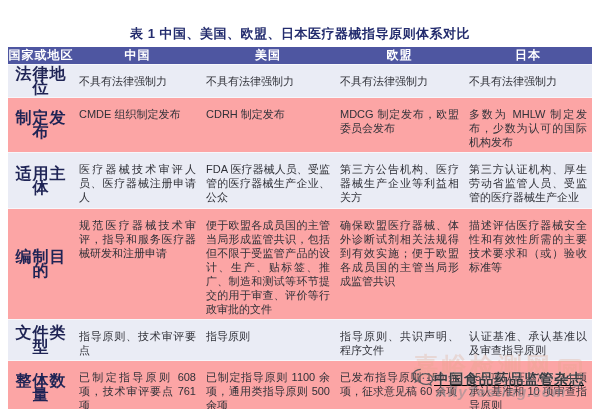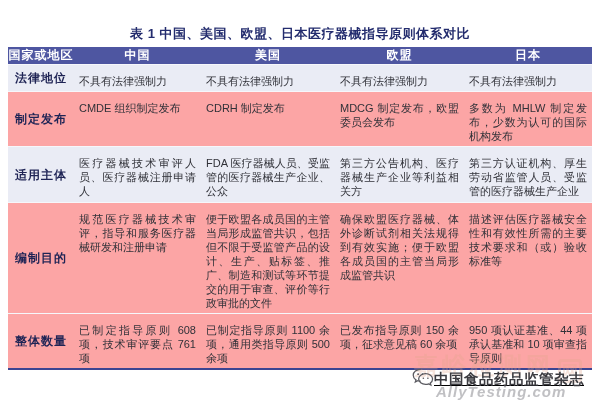--- a/index.html
+++ b/index.html
@@ -49,21 +49,21 @@
     font-size: 11px;
     line-height: 14px;
     color: #303138;
     vertical-align: top;
     padding: 9px 5px 3px 5px;
     text-align: justify;
     overflow: hidden;
   }
   tbody td.row-label {
     font-weight: bold;
-    font-size: 12px;
+    font-size: 16px;
     color: #1f2455;
     text-align: center;
     vertical-align: middle;
     letter-spacing: 1px;
     padding: 2px 2px;
   }
   tr.r1 { height: 21px; }
   tr.r2 { height: 46px; }
   tr.r3 { height: 56px; }
   tr.r4 { height: 98px; }
@@ -169,20 +169,27 @@
       <td>FDA 医疗器械人员、受监管的医疗器械生产企业、公众</td>
       <td>第三方公告机构、医疗器械生产企业等利益相关方</td>
       <td>第三方认证机构、厚生劳动省监管人员、受监管的医疗器械生产企业</td>
     </tr>
     <tr class="row-dark r4">
       <td class="row-label">编制目的</td>
       <td>规范医疗器械技术审评，指导和服务医疗器械研发和注册申请</td>
       <td>便于欧盟各成员国的主管当局形成监管共识，包括但不限于受监管产品的设计、生产、贴标签、推广、制造和测试等环节提交的用于审查、评价等行政审批的文件</td>
       <td>确保欧盟医疗器械、体外诊断试剂相关法规得到有效实施；便于欧盟各成员国的主管当局形成监管共识</td>
       <td>描述评估医疗器械安全性和有效性所需的主要技术要求和（或）验收标准等</td>
+    </tr>
+    <tr class="row-light r5">
+      <td class="row-label">文件类型</td>
+      <td>指导原则、技术审评要点</td>
+      <td>指导原则</td>
+      <td>指导原则、共识声明、程序文件</td>
+      <td>认证基准、承认基准以及审查指导原则</td>
     </tr>
     <tr class="row-dark r6">
       <td class="row-label">整体数量</td>
       <td>已制定指导原则 608 项，技术审评要点 761 项</td>
       <td>已制定指导原则 1100 余项，通用类指导原则 500 余项</td>
       <td>已发布指导原则 150 余项，征求意见稿 60 余项</td>
       <td>950 项认证基准、44 项承认基准和 10 项审查指导原则</td>
     </tr>
   </tbody>
 </table>

